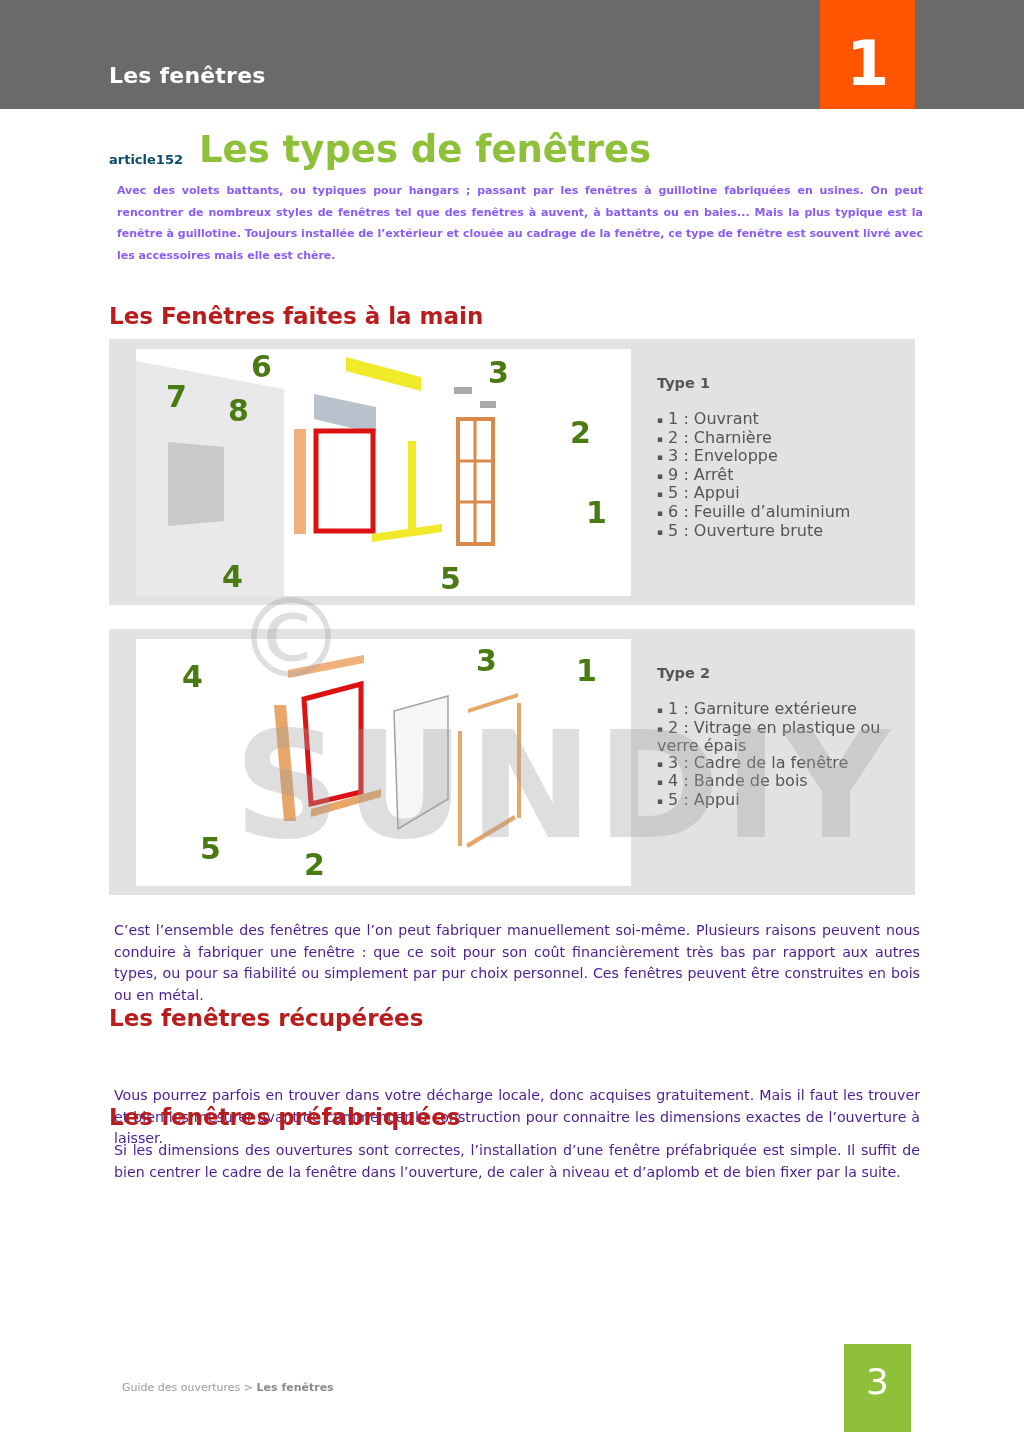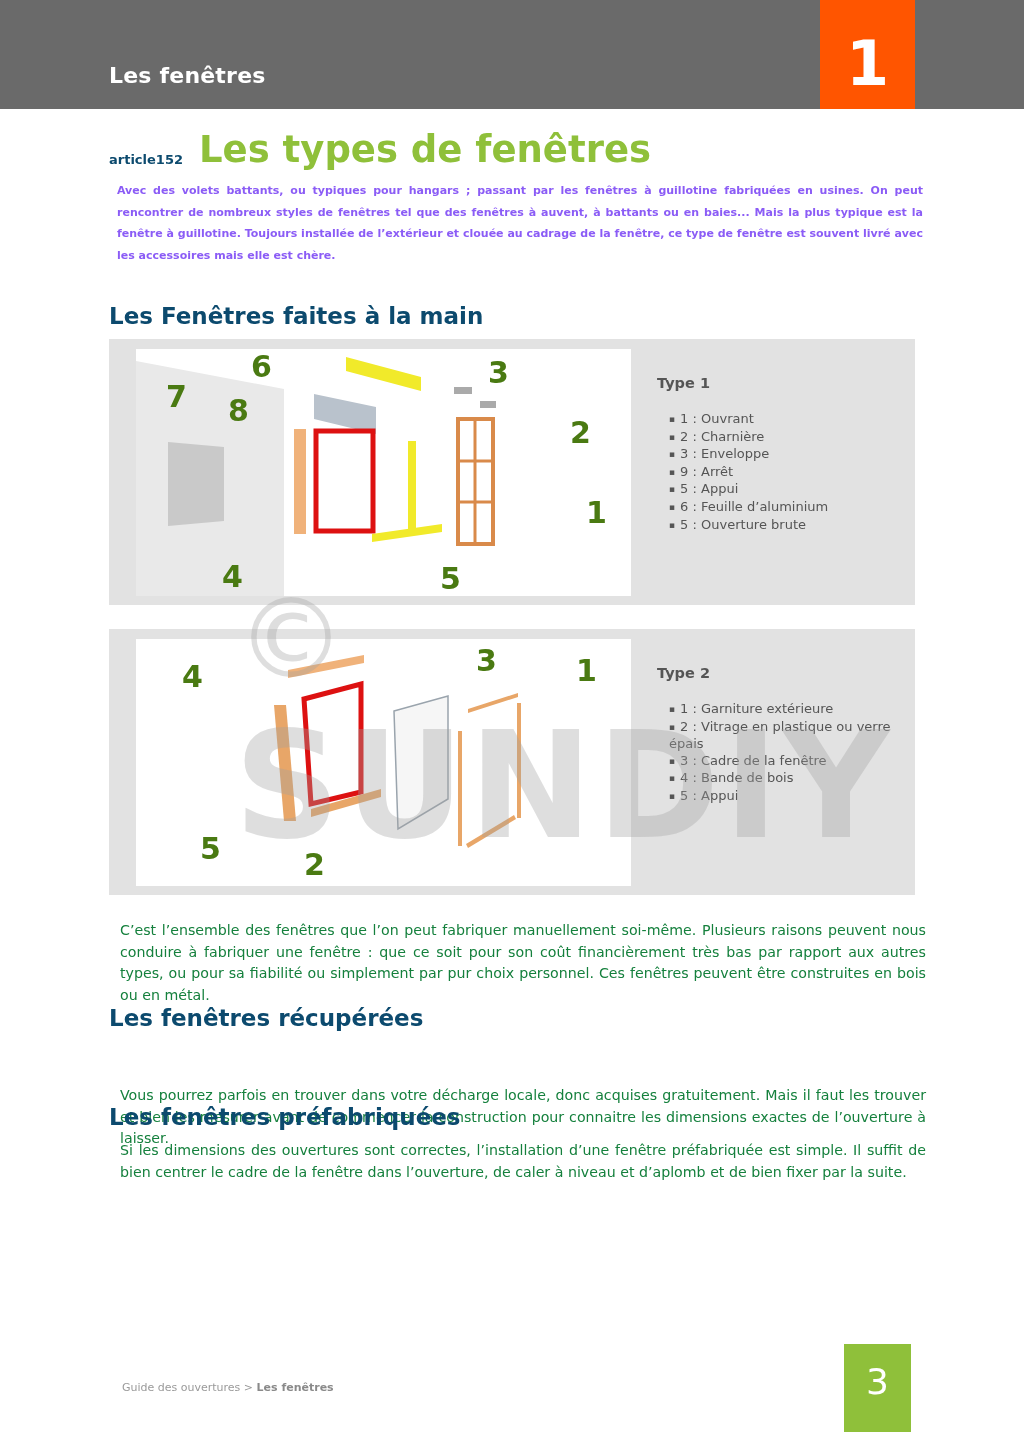--- a/index.html
+++ b/index.html
@@ -3,29 +3,29 @@
 <meta charset="utf-8">
 <style>
   html, body { margin:0; padding:0; }
   body { width:1024px; height:1436px; position:relative; background:#ffffff; font-family:"DejaVu Sans", sans-serif; overflow:hidden; }
   .header { position:absolute; left:0; top:0; width:1024px; height:109px; background:#6a6a6a; }
   .header-title { position:absolute; left:109px; top:63px; color:#fff; font-family:"DejaVu Sans", sans-serif; font-weight:bold; font-size:22px; letter-spacing:0.2px; }
   .chapter-box { position:absolute; left:820px; top:0; width:95px; height:109px; background:#ff5500; color:#fff; font-weight:bold; font-size:62px; text-align:center; line-height:128px; }
   .article-tag { position:absolute; left:109px; top:152px; color:#0c4a6e; font-weight:bold; font-size:13px; }
   .main-title { position:absolute; left:199px; top:128px; color:#8fc03a; font-weight:bold; font-size:37px; }
   .intro { position:absolute; left:117px; top:180px; width:806px; font-weight:bold; font-size:11px; line-height:21.5px; color:#8b5cf6; text-align:justify; }
-  .h2 { position:absolute; left:109px; color:#0c4a6e; font-weight:bold; font-size:23px; }
+  .h2 { position:absolute; left:109px; color:#b91c1c; font-weight:bold; font-size:23px; }
   .panel { position:absolute; left:109px; width:806px; height:266px; background:#e2e2e2; }
   .panel .img { position:absolute; left:27px; top:10px; width:495px; height:247px; background:#fff; overflow:hidden; }
   .panel .img svg { width:100%; height:100%; display:block; }
   .legend { position:absolute; left:548px; top:36px; color:#555; }
   .legend-title { font-weight:bold; font-size:14.5px; margin-bottom:20px; }
-  .legend ul { list-style:none; padding:0; margin:12px; font-size:13px; line-height:16.6px; }
+  .legend ul { list-style:none; padding:0; margin:0; font-size:16px; line-height:16.6px; }
   .legend li::before { content:"▪"; font-size:9px; margin-right:5px; position:relative; top:-1px; }
-  .para { position:absolute; left:120px; width:806px; font-size:14.2px; line-height:21.5px; color:#15803d; text-align:justify; font-family:"DejaVu Sans", sans-serif; }
+  .para { position:absolute; left:114px; width:806px; font-size:14.2px; line-height:21.5px; color:#4c1d95; text-align:justify; font-family:"DejaVu Sans", sans-serif; }
   .watermark { position:absolute; left:234px; top:700px; font-size:148px; font-weight:bold; color:rgba(160,160,160,0.35); letter-spacing:4px; pointer-events:none; }
   .watermark-c { position:absolute; left:236px; top:575px; font-size:110px; color:rgba(160,160,160,0.35); pointer-events:none; }
   .footer-crumb { position:absolute; left:122px; top:1381px; font-size:11px; color:#9a9a9a; }
   .footer-crumb b { font-weight:bold; color:#8a8a8a; }
   .page-box { position:absolute; left:844px; top:1344px; width:67px; height:88px; background:#8fc03a; color:#fff; font-size:36px; text-align:center; line-height:76px; }
   .lbl { font-family:"DejaVu Sans", sans-serif; font-weight:bold; fill:#4a7a12; font-size:30px; }
 </style>
 </head>
 <body>
 

